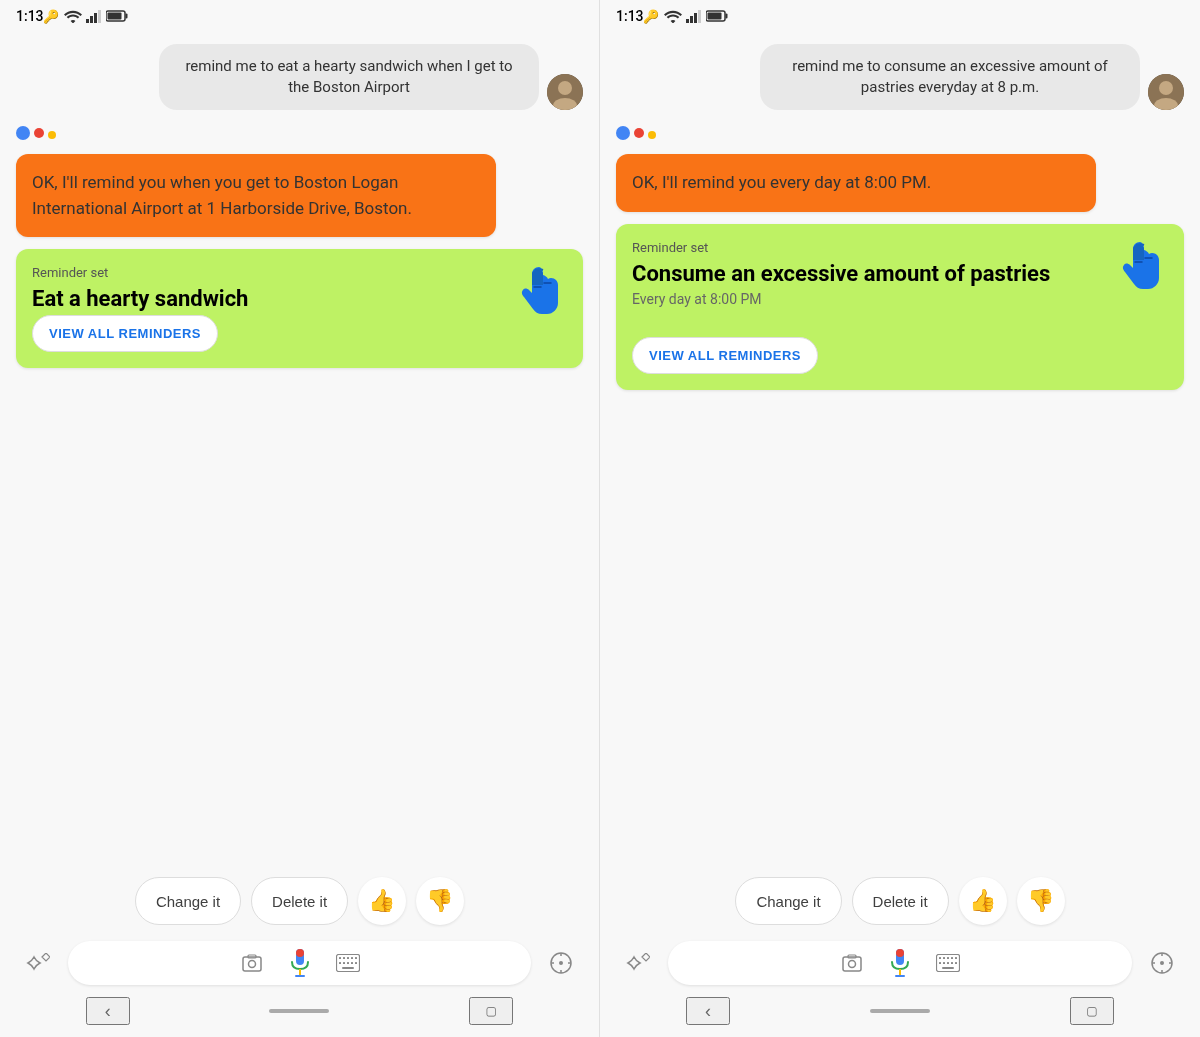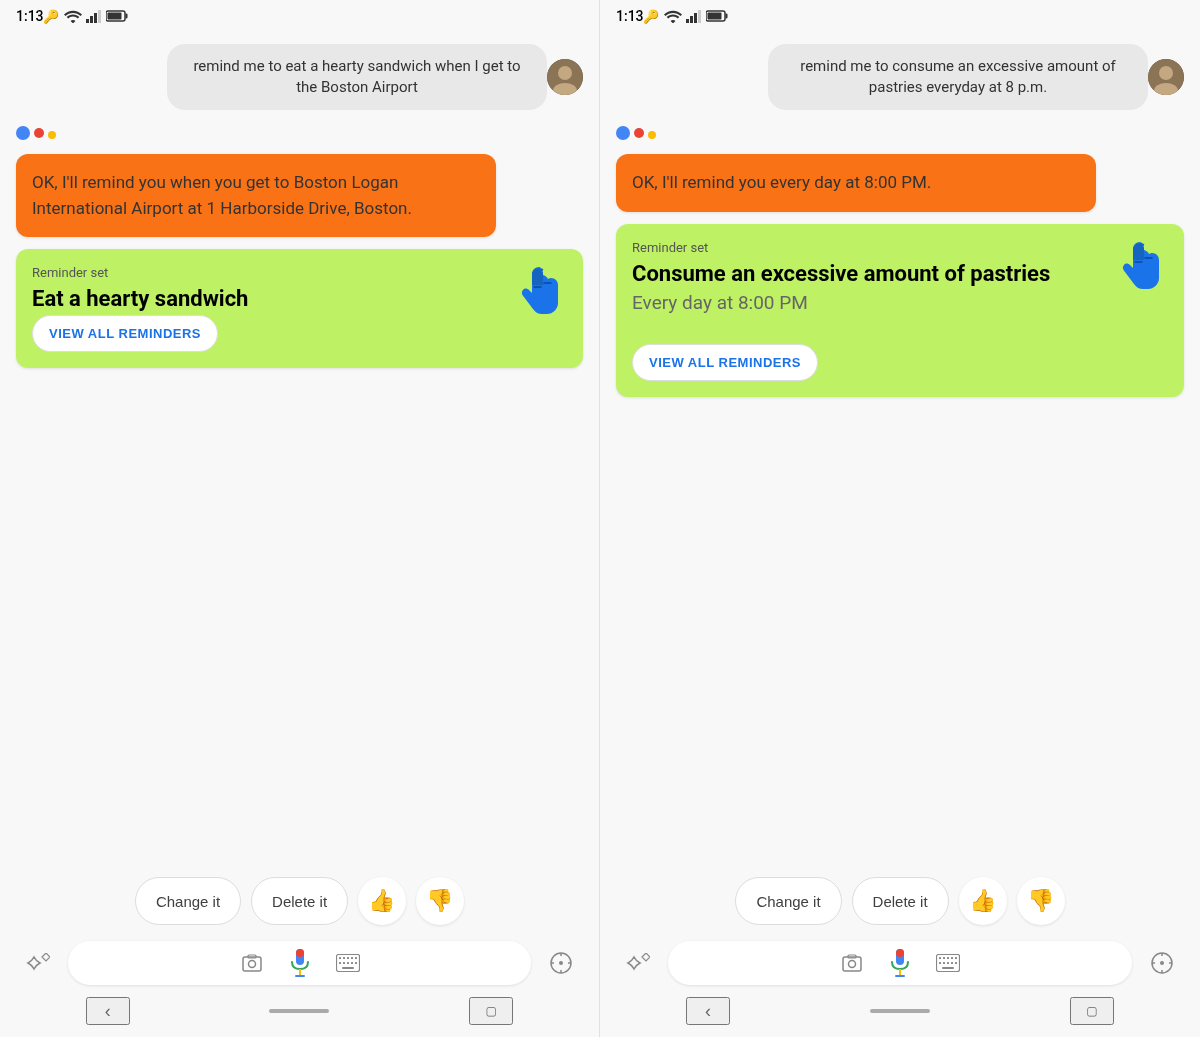--- a/index.html
+++ b/index.html
@@ -42,21 +42,22 @@
       flex: 1;
       padding: 12px 16px;
       overflow-y: auto;
       display: flex;
       flex-direction: column;
       gap: 12px;
     }
     .user-message-row {
       display: flex;
       justify-content: flex-end;
-      align-items: center;
+      align-items: flex-end;
+      gap: 8px;
     }
     .user-avatar {
       width: 36px;
       height: 36px;
       border-radius: 50%;
       background: #888;
       flex-shrink: 0;
       overflow: hidden;
       display: flex;
       align-items: center;
@@ -118,21 +119,21 @@
       color: #555;
       margin-bottom: 6px;
     }
     .reminder-title {
       font-size: 22px;
       font-weight: 700;
       color: #000;
       margin-bottom: 4px;
     }
     .reminder-subtitle {
-      font-size: 19px;
+      font-size: 14px;
       color: #666;
       margin-bottom: 16px;
       line-height: 1.4;
     }
     .reminder-icon {
       position: absolute;
       top: 16px;
       right: 16px;
       font-size: 48px;
     }

